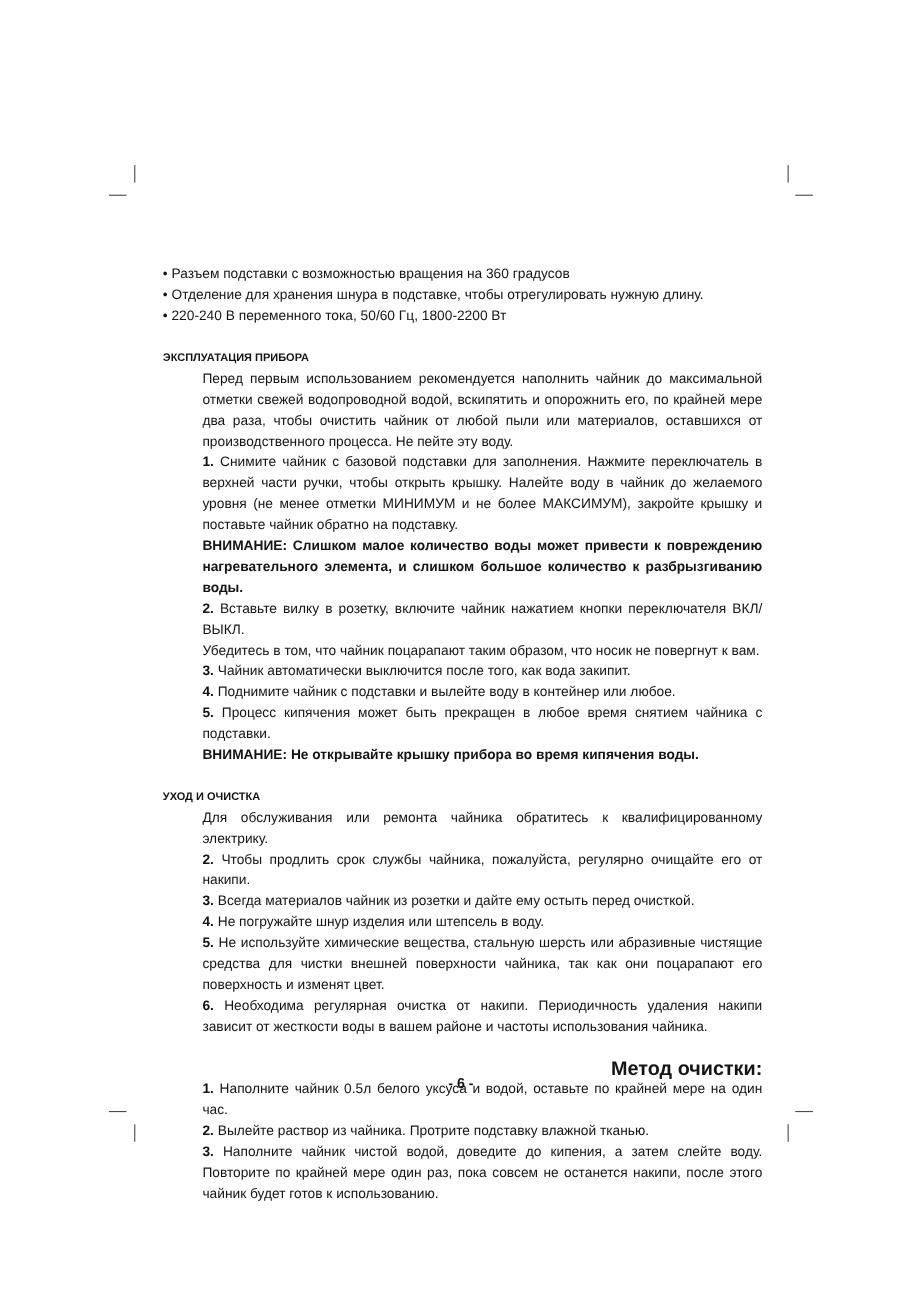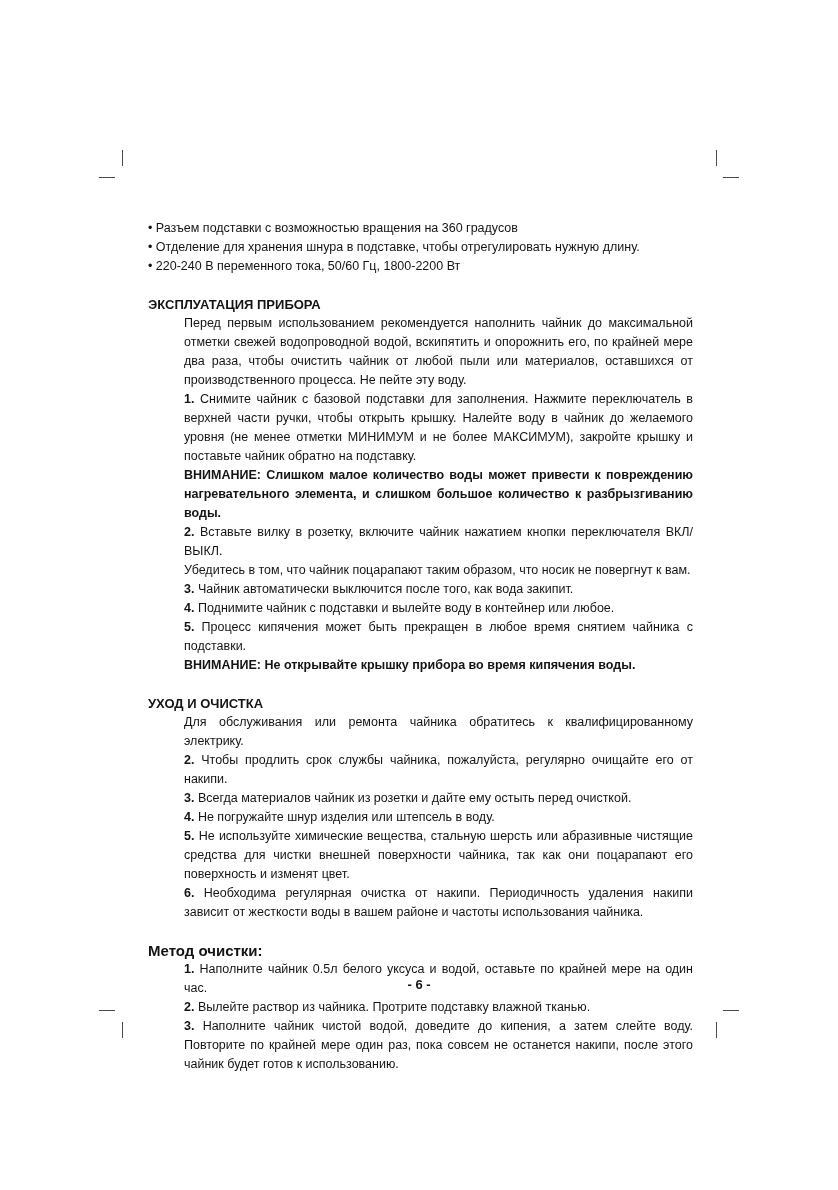--- a/index.html
+++ b/index.html
@@ -9,38 +9,38 @@
     height: 1190px;
     position: relative;
     font-family: "Liberation Sans", sans-serif;
     color: #141414;
     overflow: hidden;
   }
   .sheet { position: absolute; inset: 0; background: #ffffff; }
   .content {
     position: absolute;
     left: 148px;
-    top: 219px;
+    top: 240px;
     width: 545px;
     font-size: 12.5px;
     line-height: 19px;
   }
   .bullet { text-align: left; }
   .para { text-align: justify; margin-left: 36px; }
   h2.sec {
-    font-size: 13px;
+    font-size: 10px;
     font-weight: bold;
     margin-top: 19px;
     text-align: left;
   }
   .subhead {
-    font-size: 15px;
+    font-size: 18px;
     font-weight: bold;
     margin-top: 19px;
-    text-align: left;
+    text-align: right;
   }
   .bold { font-weight: bold; }
   b.pfx { font-weight: bold; }
   .pagenum {
     position: absolute;
     top: 977px;
     left: 0;
     width: 100%;
     text-align: center;
     font-size: 13px;

